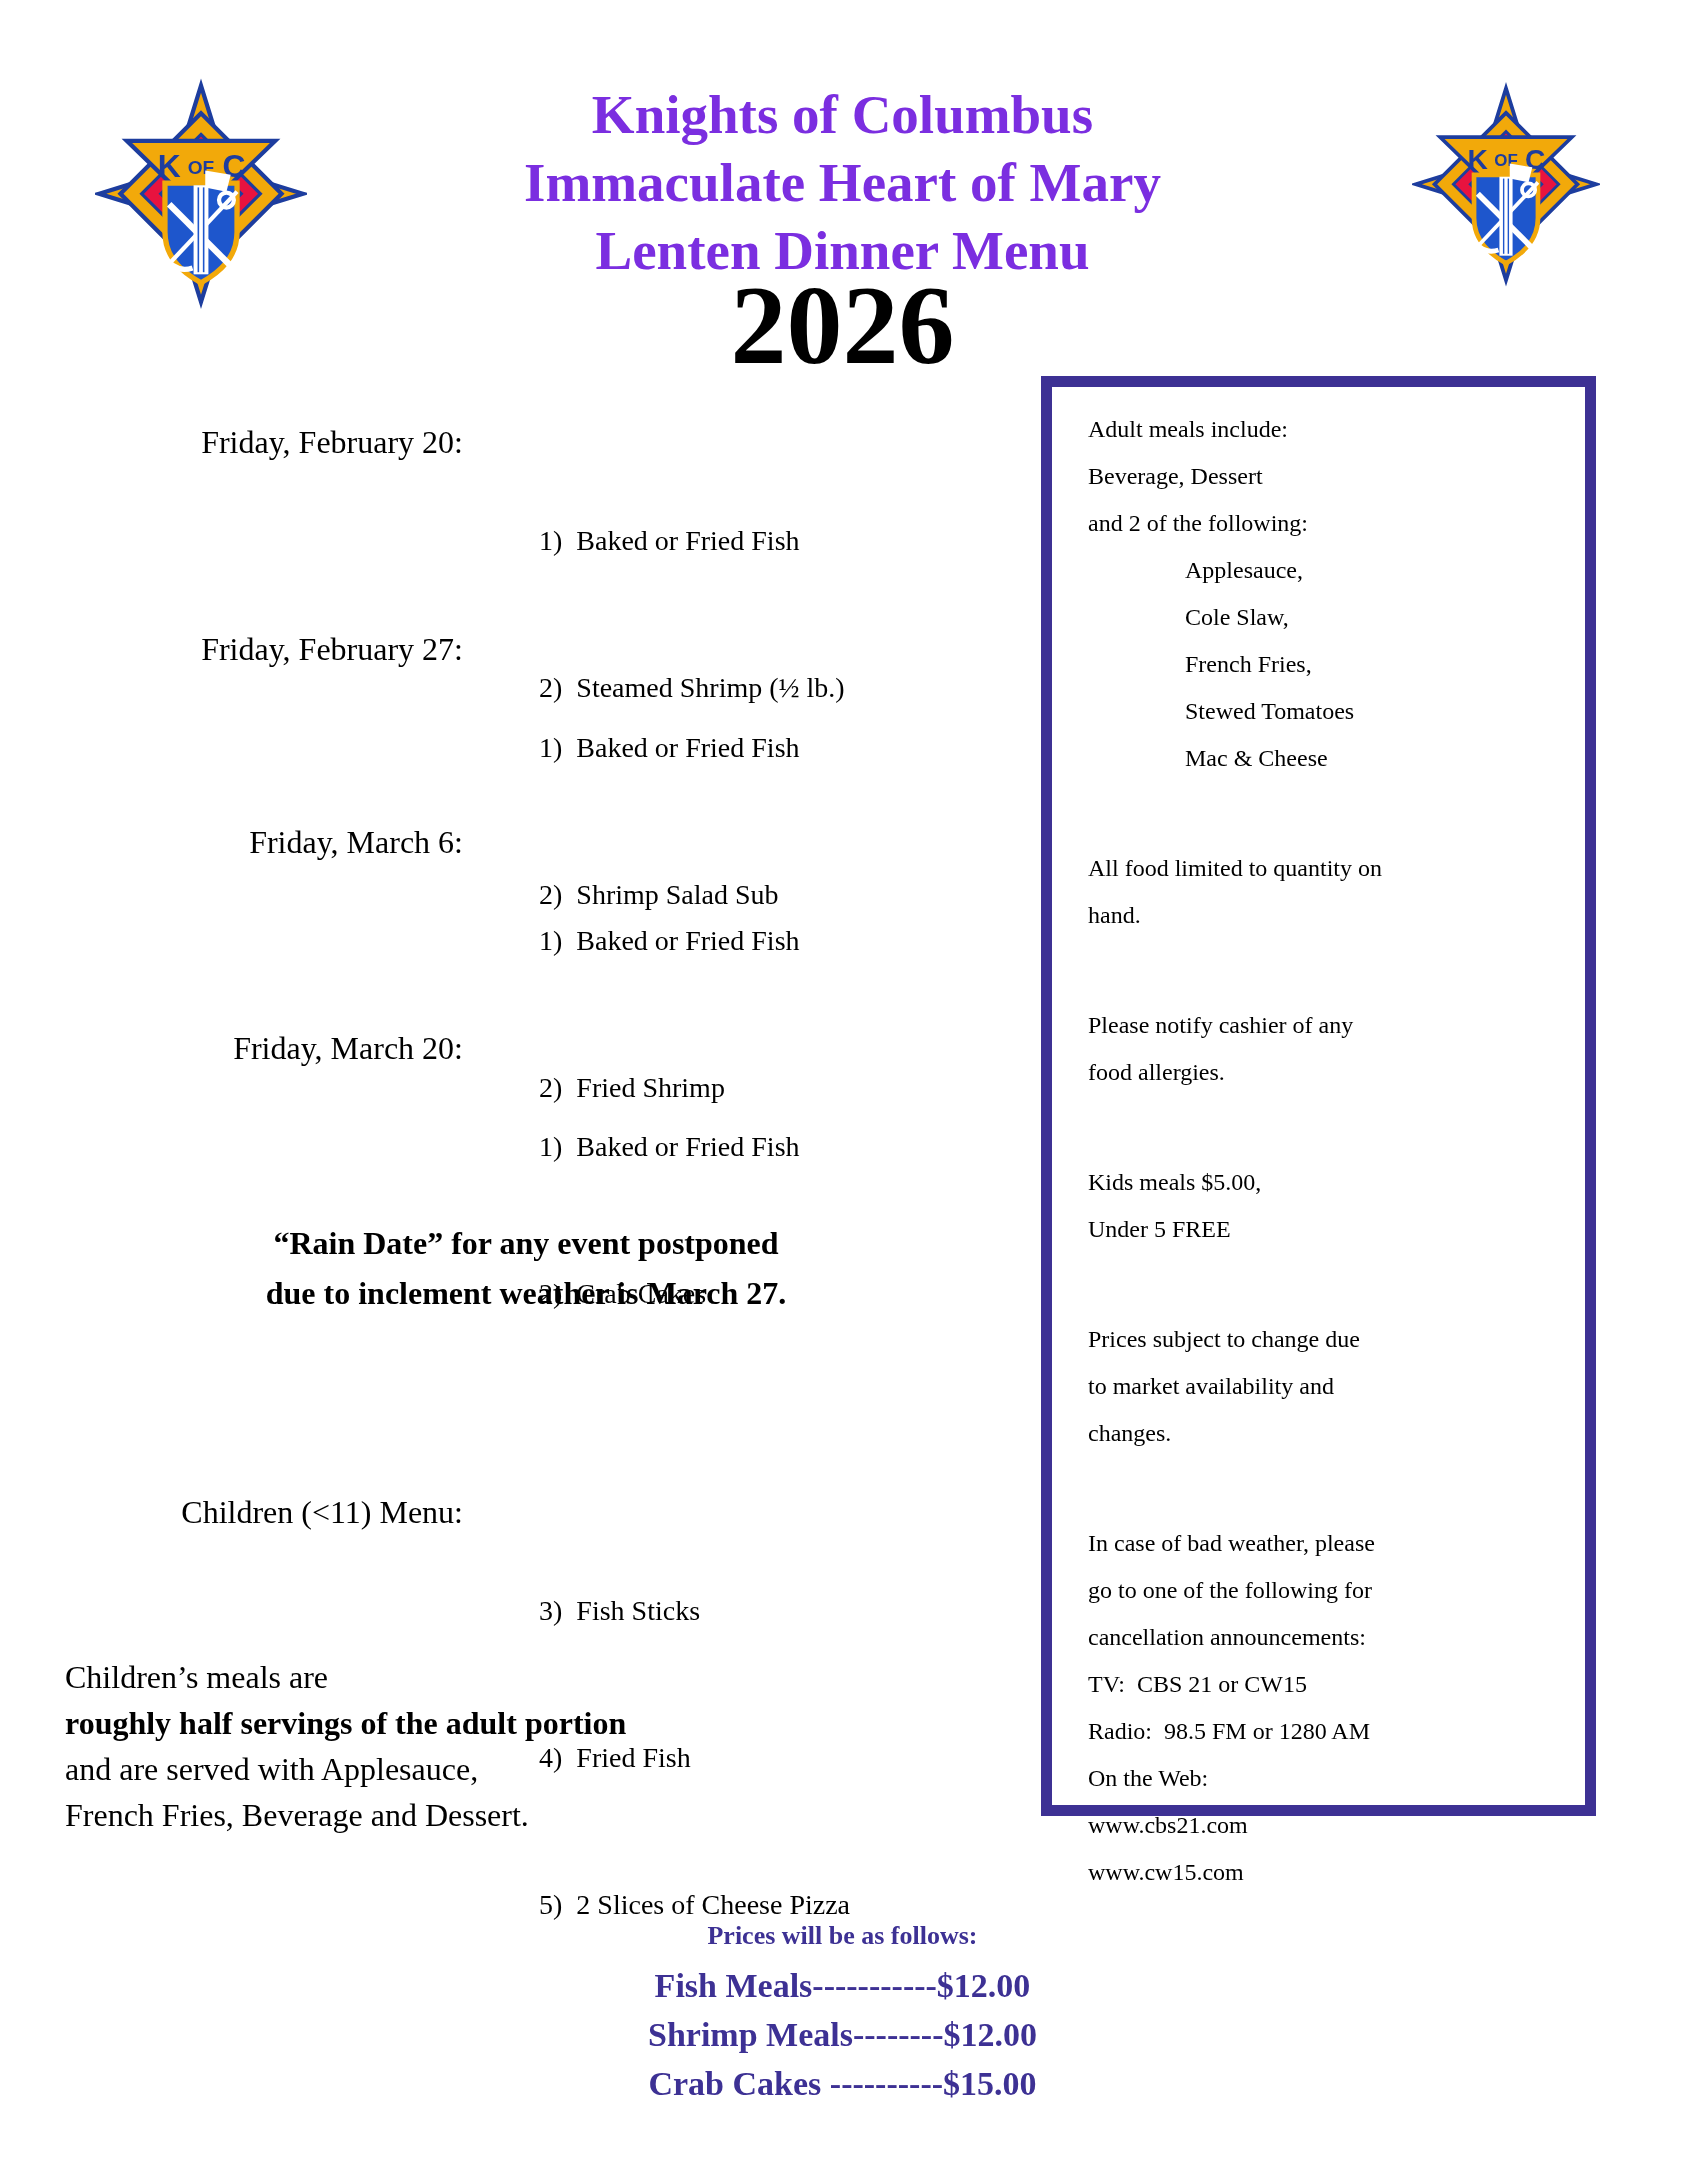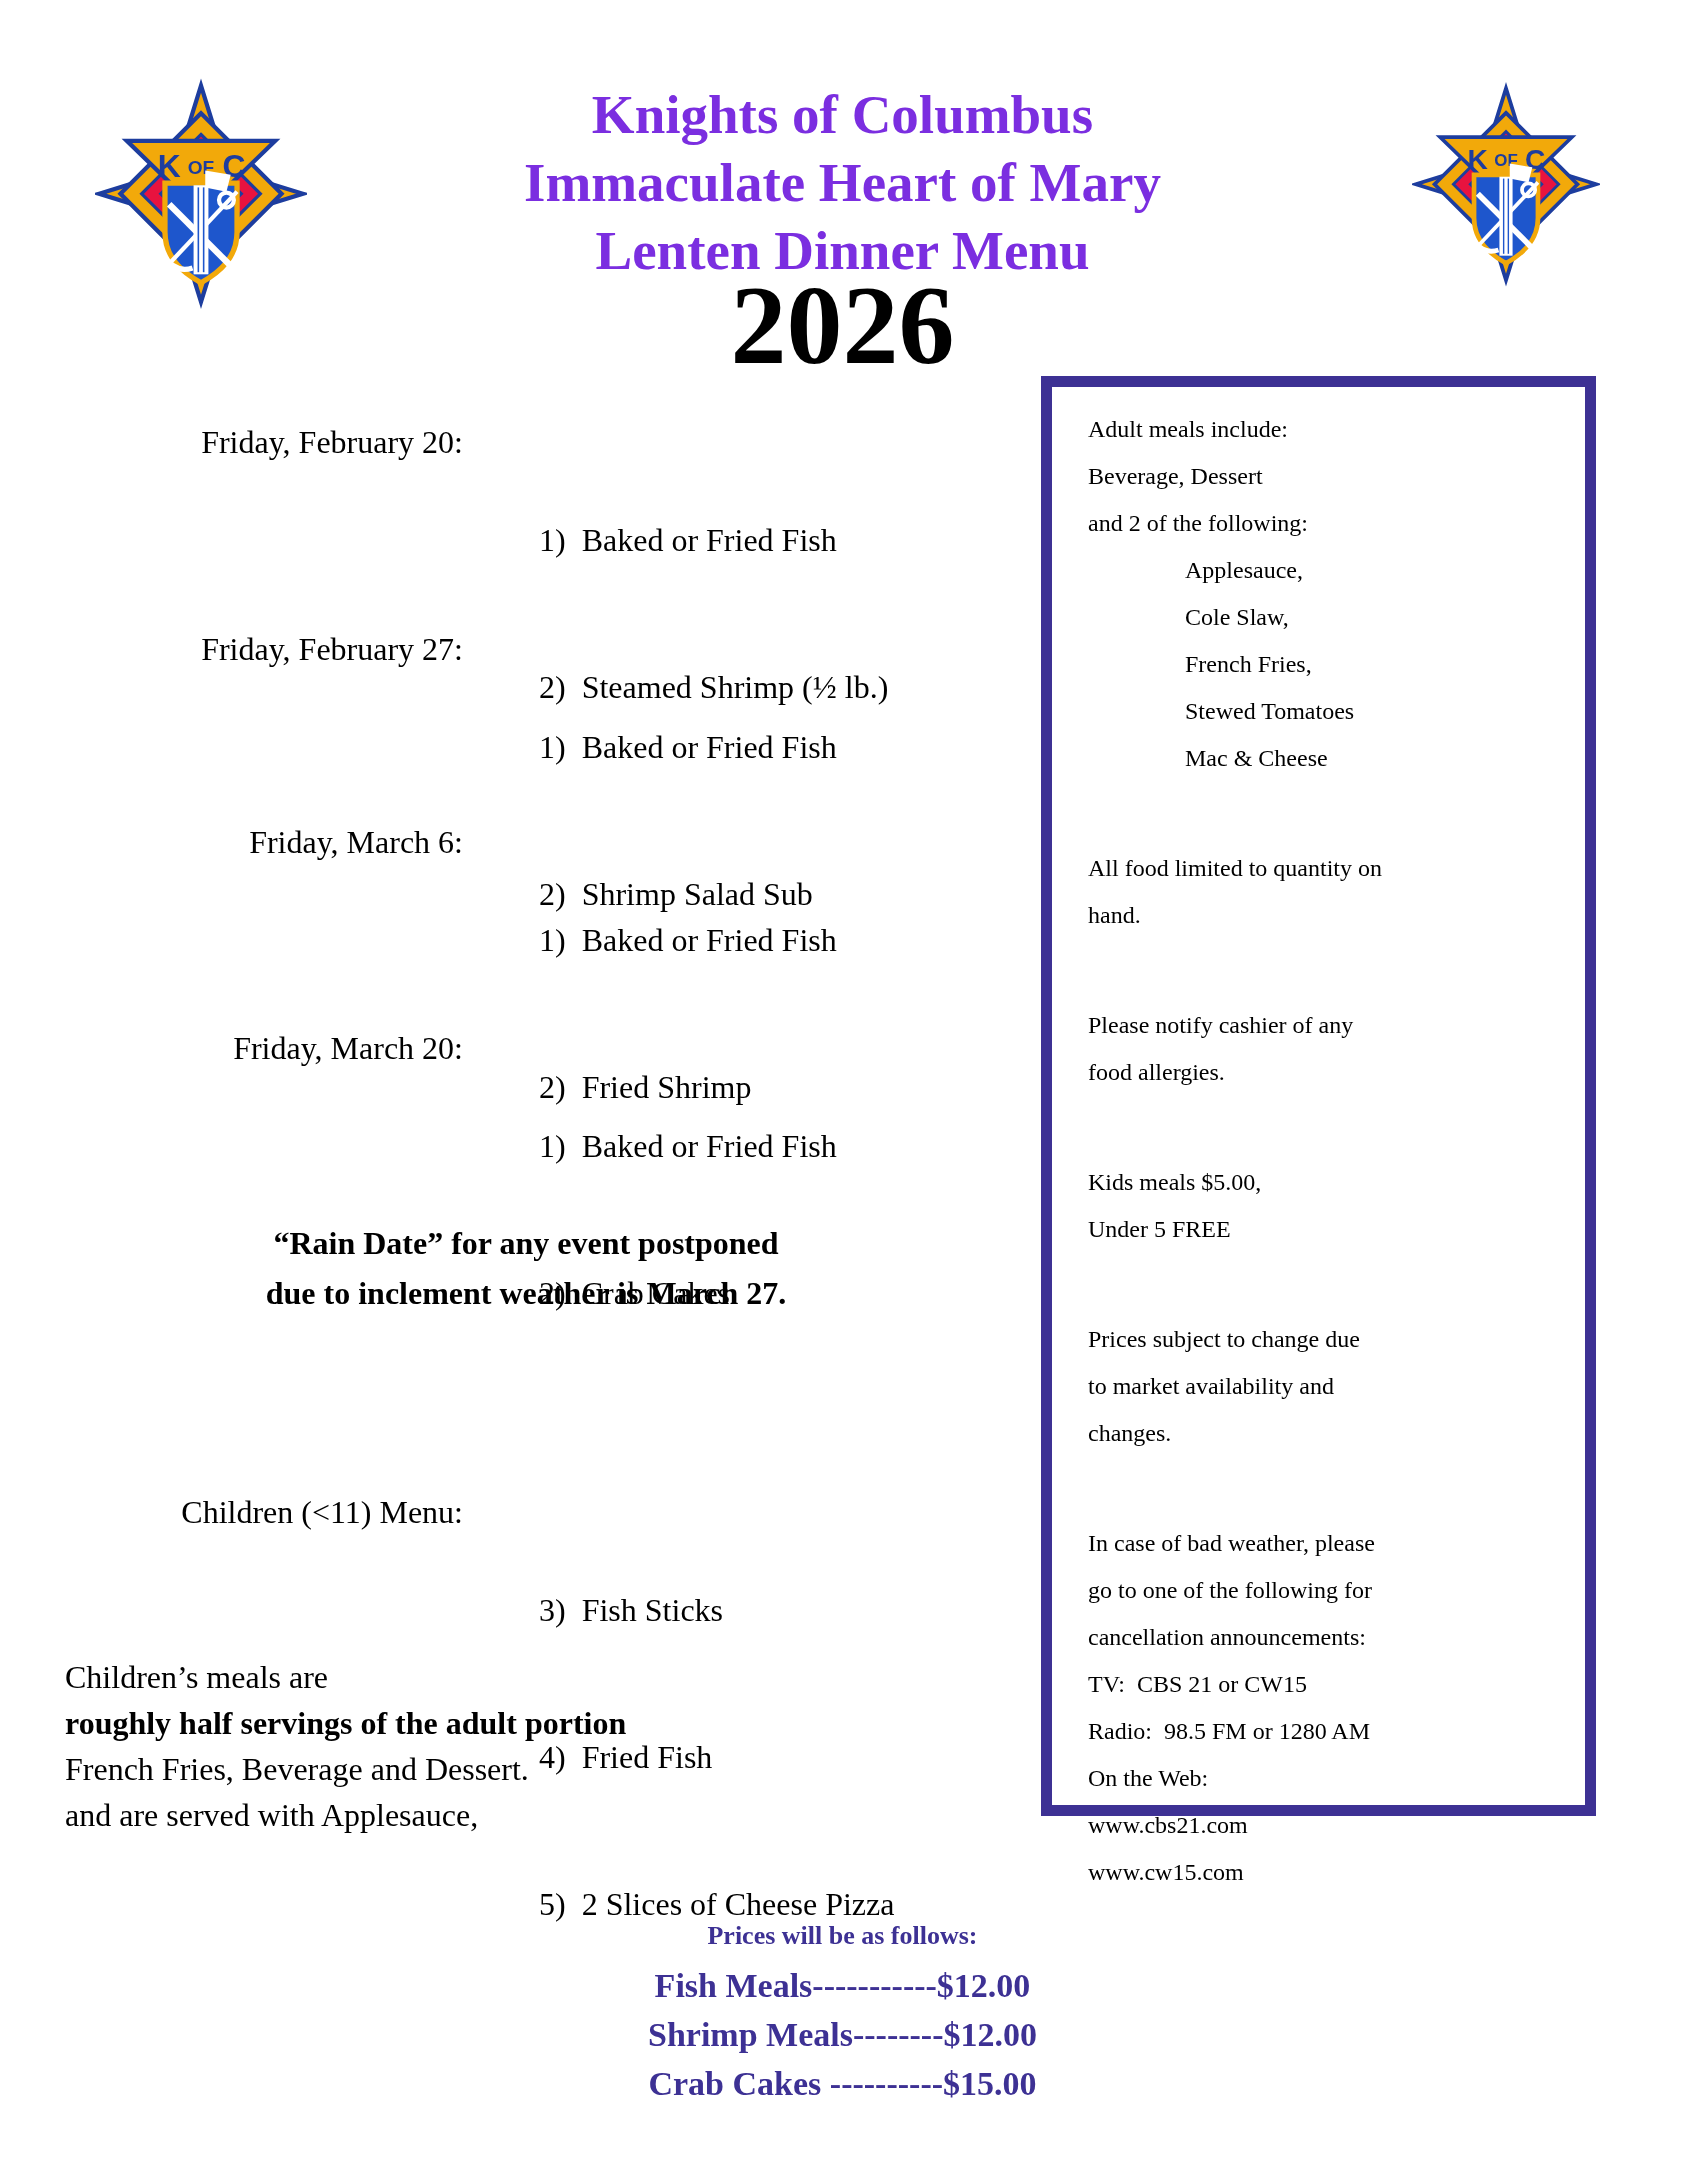--- a/index.html
+++ b/index.html
@@ -12,21 +12,21 @@
           font-weight:700;font-size:55px;line-height:68px;}
   .year{left:0;top:269px;width:100%;text-align:center;font-weight:700;
         font-size:112px;line-height:1;color:#000;}
 
   .logo-left{left:95px;top:77px;width:212px;height:242px;}
   .logo-right{left:1412px;top:81px;width:188px;height:214px;}
   .kofc{width:100%;height:100%;display:block;}
 
   
   .date-col{left:61px;width:402px;text-align:right;font-size:32px;line-height:49px;white-space:pre-wrap;}
-  .items-col{left:539px;width:492px;font-size:32px;line-height:49px;white-space:pre-wrap;}
+  .items-col{left:539px;width:492px;font-size:28px;line-height:49px;white-space:pre-wrap;}
   .r1{top:418px;} .r2{top:625px;} .r3{top:818px;} .r4{top:1024px;}
   .rk{top:1488px;}
   .items-col .menu-item{white-space:pre-wrap;}
 
   .rain{left:61px;top:1218px;width:930px;text-align:center;font-weight:700;
         font-size:32px;line-height:50px;white-space:pre-wrap;}
 
   .note{left:65px;top:1654px;width:860px;font-size:32px;line-height:46px;}
   .note .b{font-weight:700;}
 
@@ -138,22 +138,22 @@
   <div class="abs date-col rk">Children (&lt;11) Menu:</div>
   <div class="abs items-col rk">
     <div class="menu-item">3)  Fish Sticks</div>
     <div class="menu-item">4)  Fried Fish</div>
     <div class="menu-item">5)  2 Slices of Cheese Pizza</div>
   </div>
 
   <div class="abs note">
     <div>Children’s meals are</div>
     <div class="b">roughly half servings of the adult portion</div>
+    <div>and are served with Applesauce,</div>
     <div>French Fries, Beverage and Dessert.</div>
-    <div>and are served with Applesauce,</div>
   </div>
 
   <div class="abs panel">
     <div>Adult meals include:
 Beverage, Dessert
 and 2 of the following:</div>
     <div class="sides">Applesauce,
 Cole Slaw,
 French Fries,
 Stewed Tomatoes

